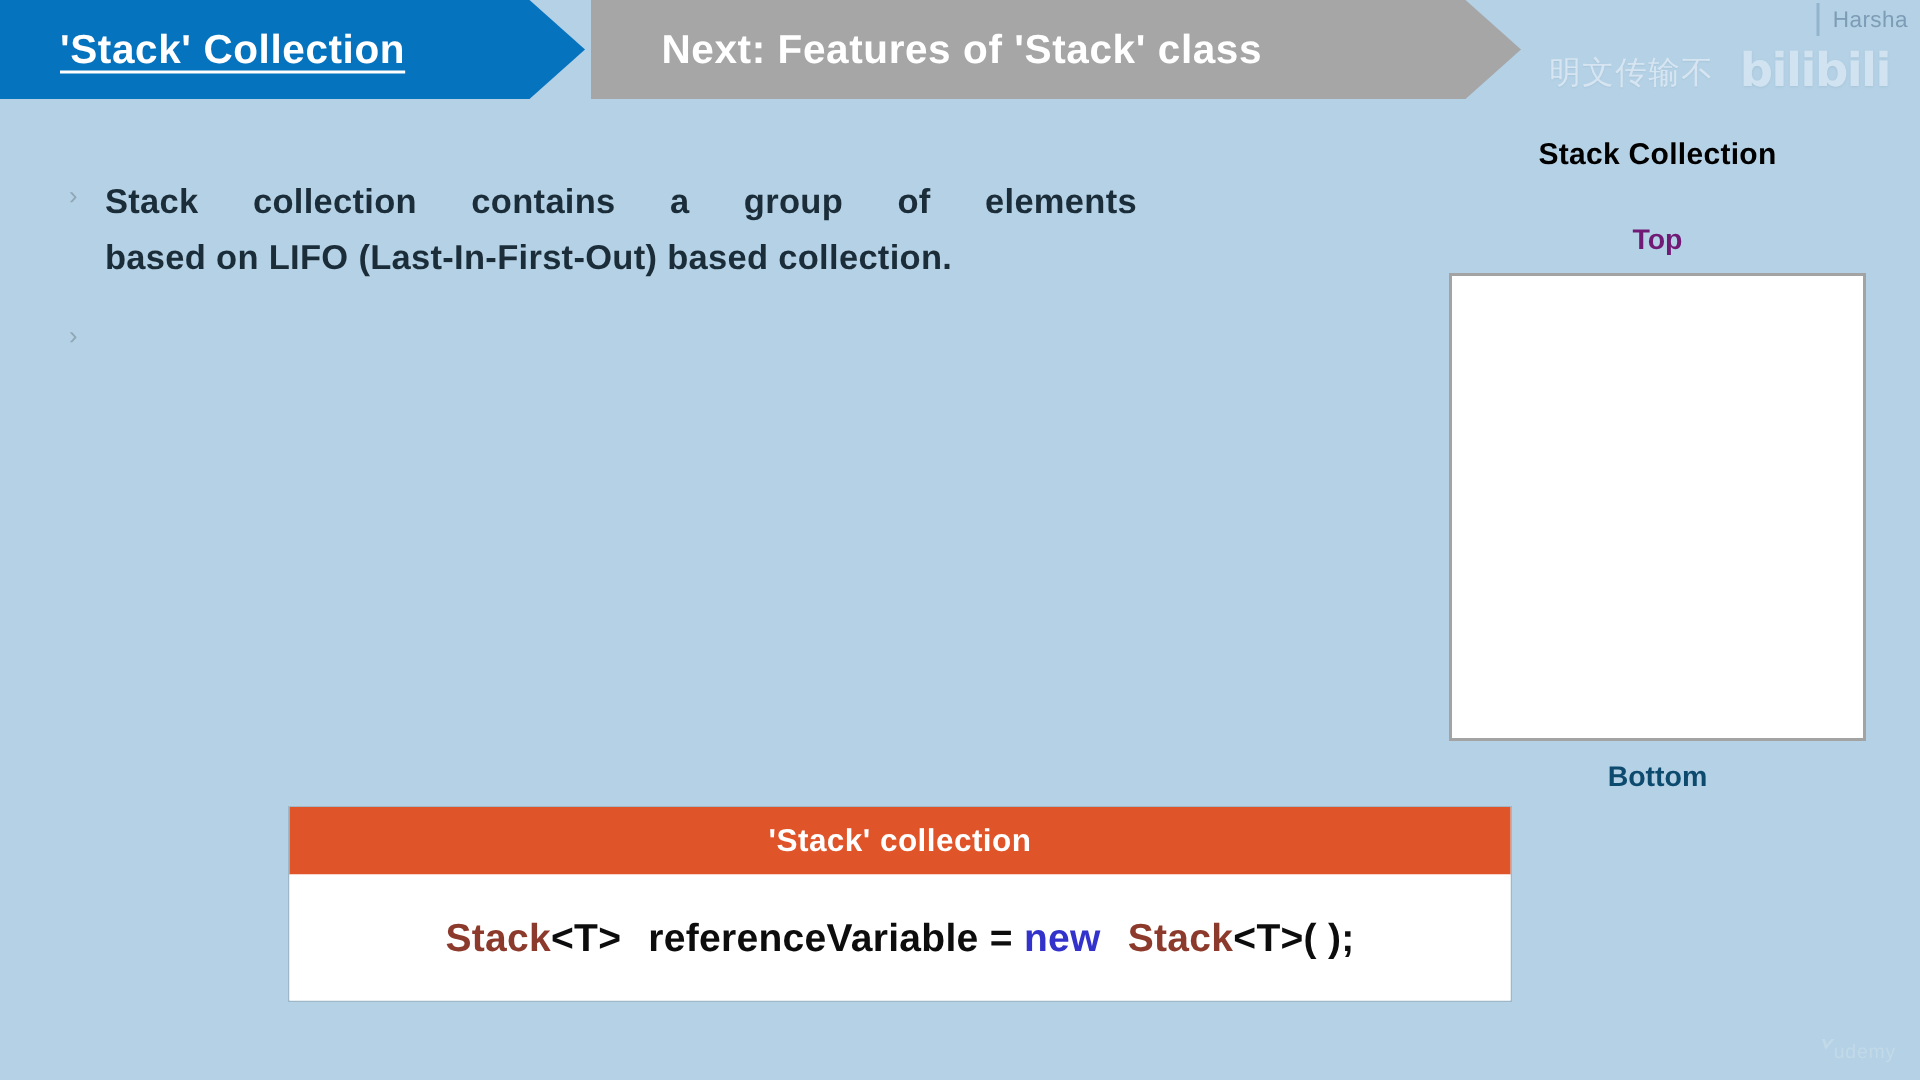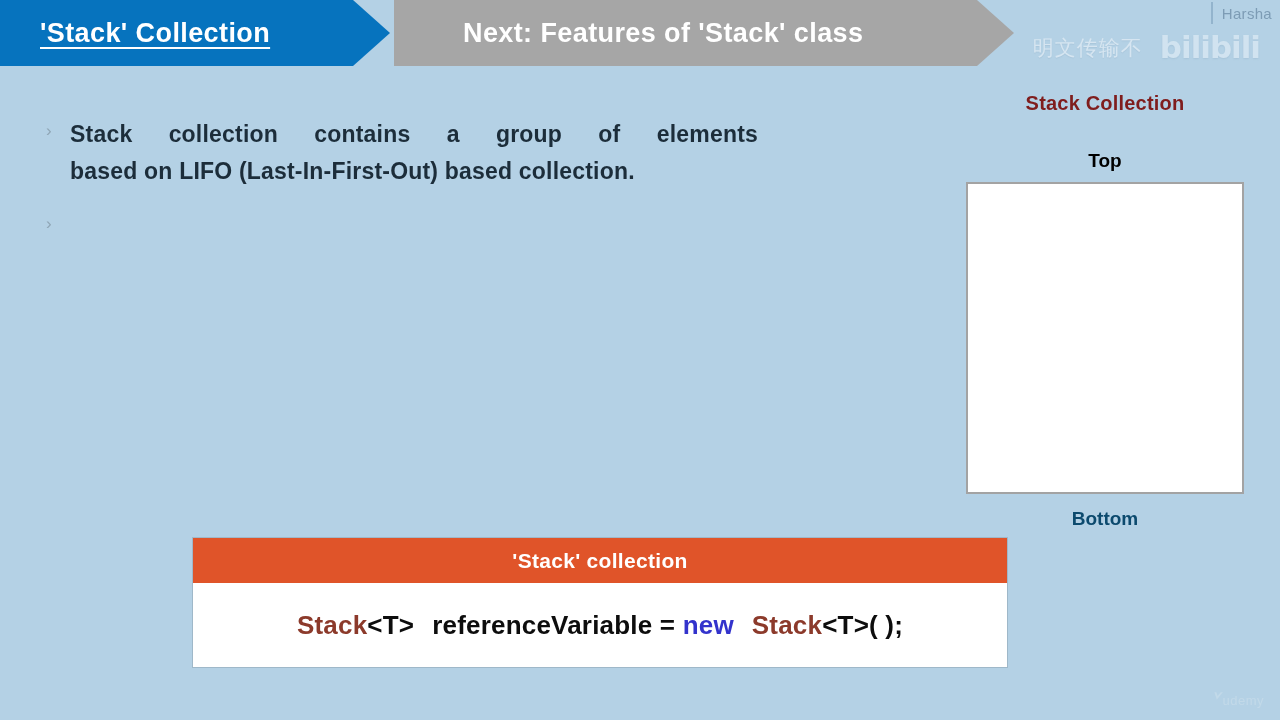--- a/index.html
+++ b/index.html
@@ -37,21 +37,21 @@
     background: #0673be;
     clip-path: polygon(0 0, 353px 0, 390px 50%, 353px 100%, 0 100%);
     padding-left: 40px;
   }
   .chev-next {
     left: 394px;
     width: 620px;
     background: #a6a6a6;
     clip-path: polygon(0 0, 583px 0, 620px 50%, 583px 100%, 0 100%);
     justify-content: flex-start;
-    padding-left: 69px;
+    padding-left: 47px;
   }
   .chev-title {
     color: #ffffff;
     font-size: 27px;
     font-weight: bold;
     letter-spacing: 0.4px;
     white-space: nowrap;
   }
   .chev-current .chev-title {
     text-decoration: underline;
@@ -171,28 +171,28 @@
   .stack-panel {
     position: absolute;
     left: 955px;
     top: 92px;
     width: 300px;
     text-align: center;
   }
   .stack-title {
     font-size: 20px;
     font-weight: bold;
-    color: #7f1d1d;
+    color: #000000;
     letter-spacing: 0.2px;
   }
   .stack-top-label {
     margin-top: 35px;
     font-size: 19px;
     font-weight: bold;
-    color: #000000;
+    color: #701a75;
   }
   .stack-box {
     margin: 10px auto 0 auto;
     width: 278px;
     height: 312px;
     background: #ffffff;
     border: 2px solid #a3a3a3;
     box-sizing: border-box;
   }
   .stack-bottom-label {

